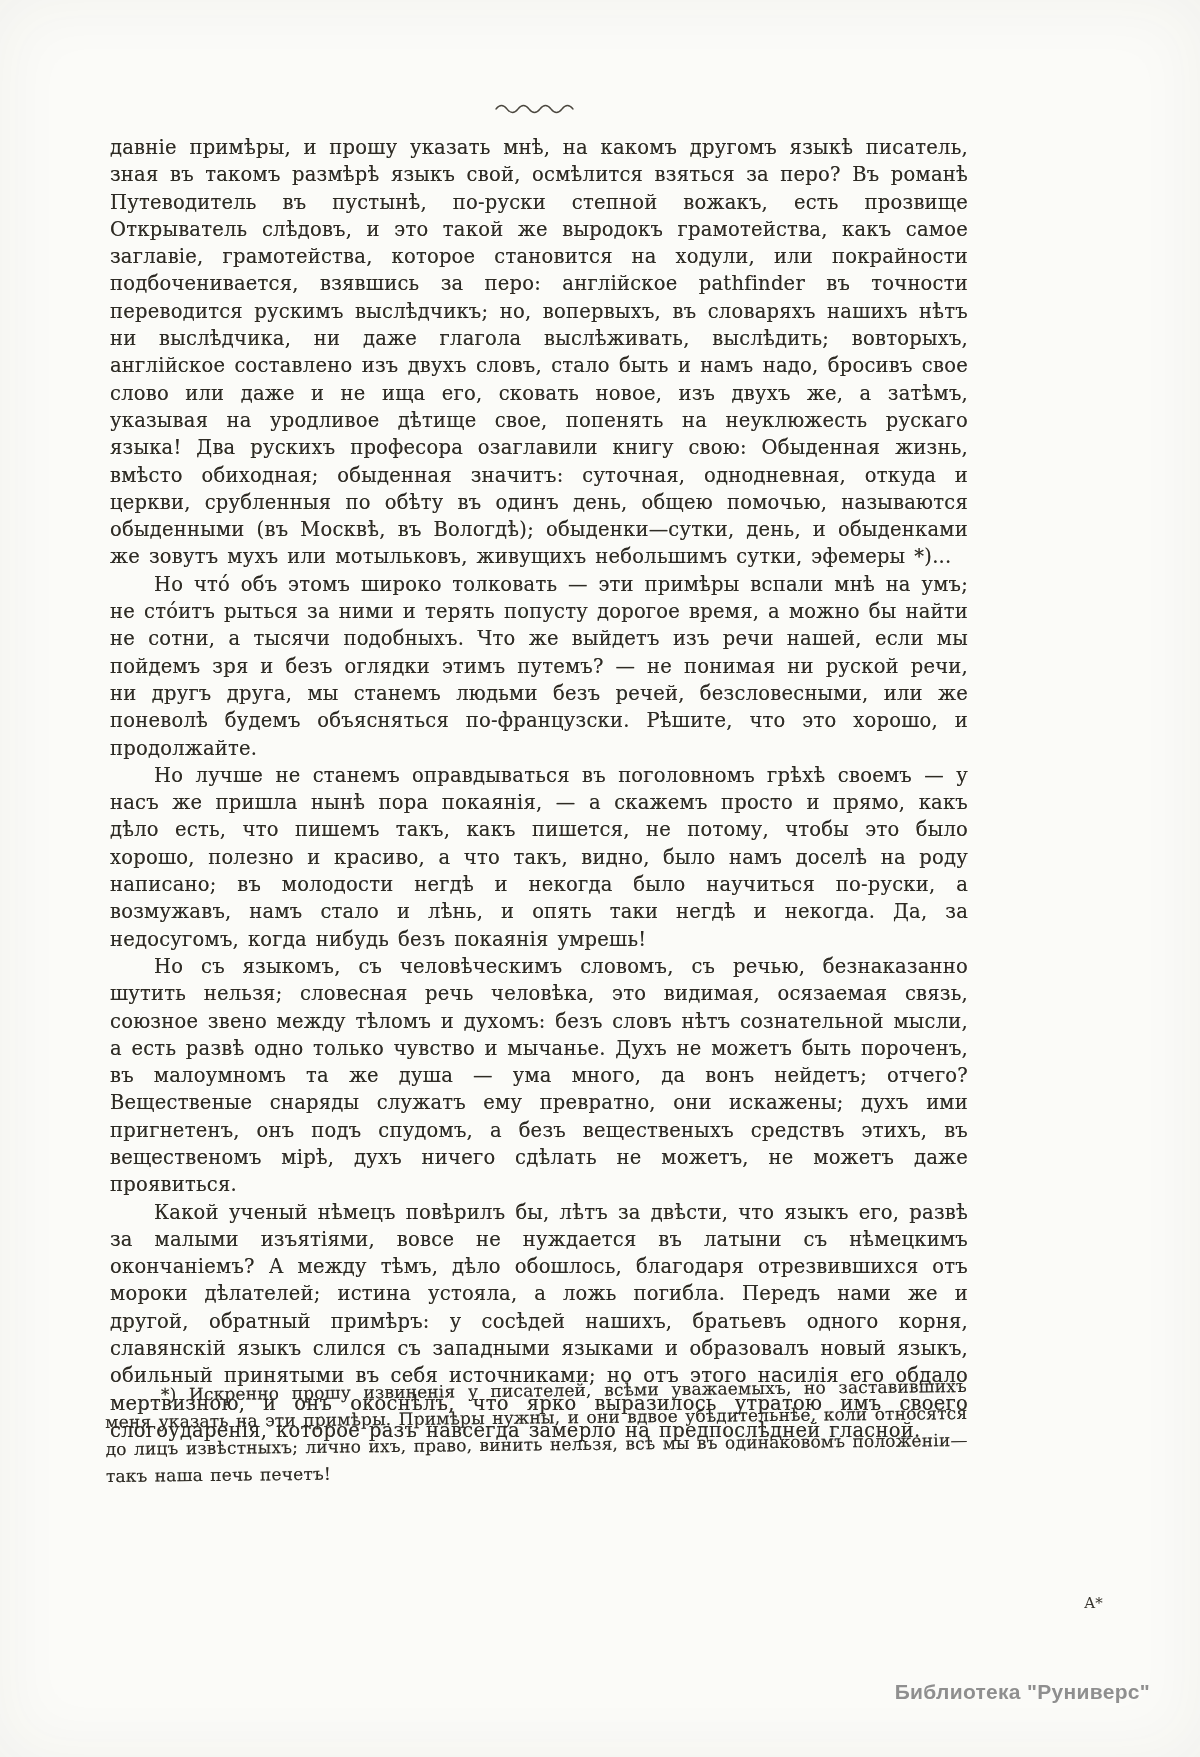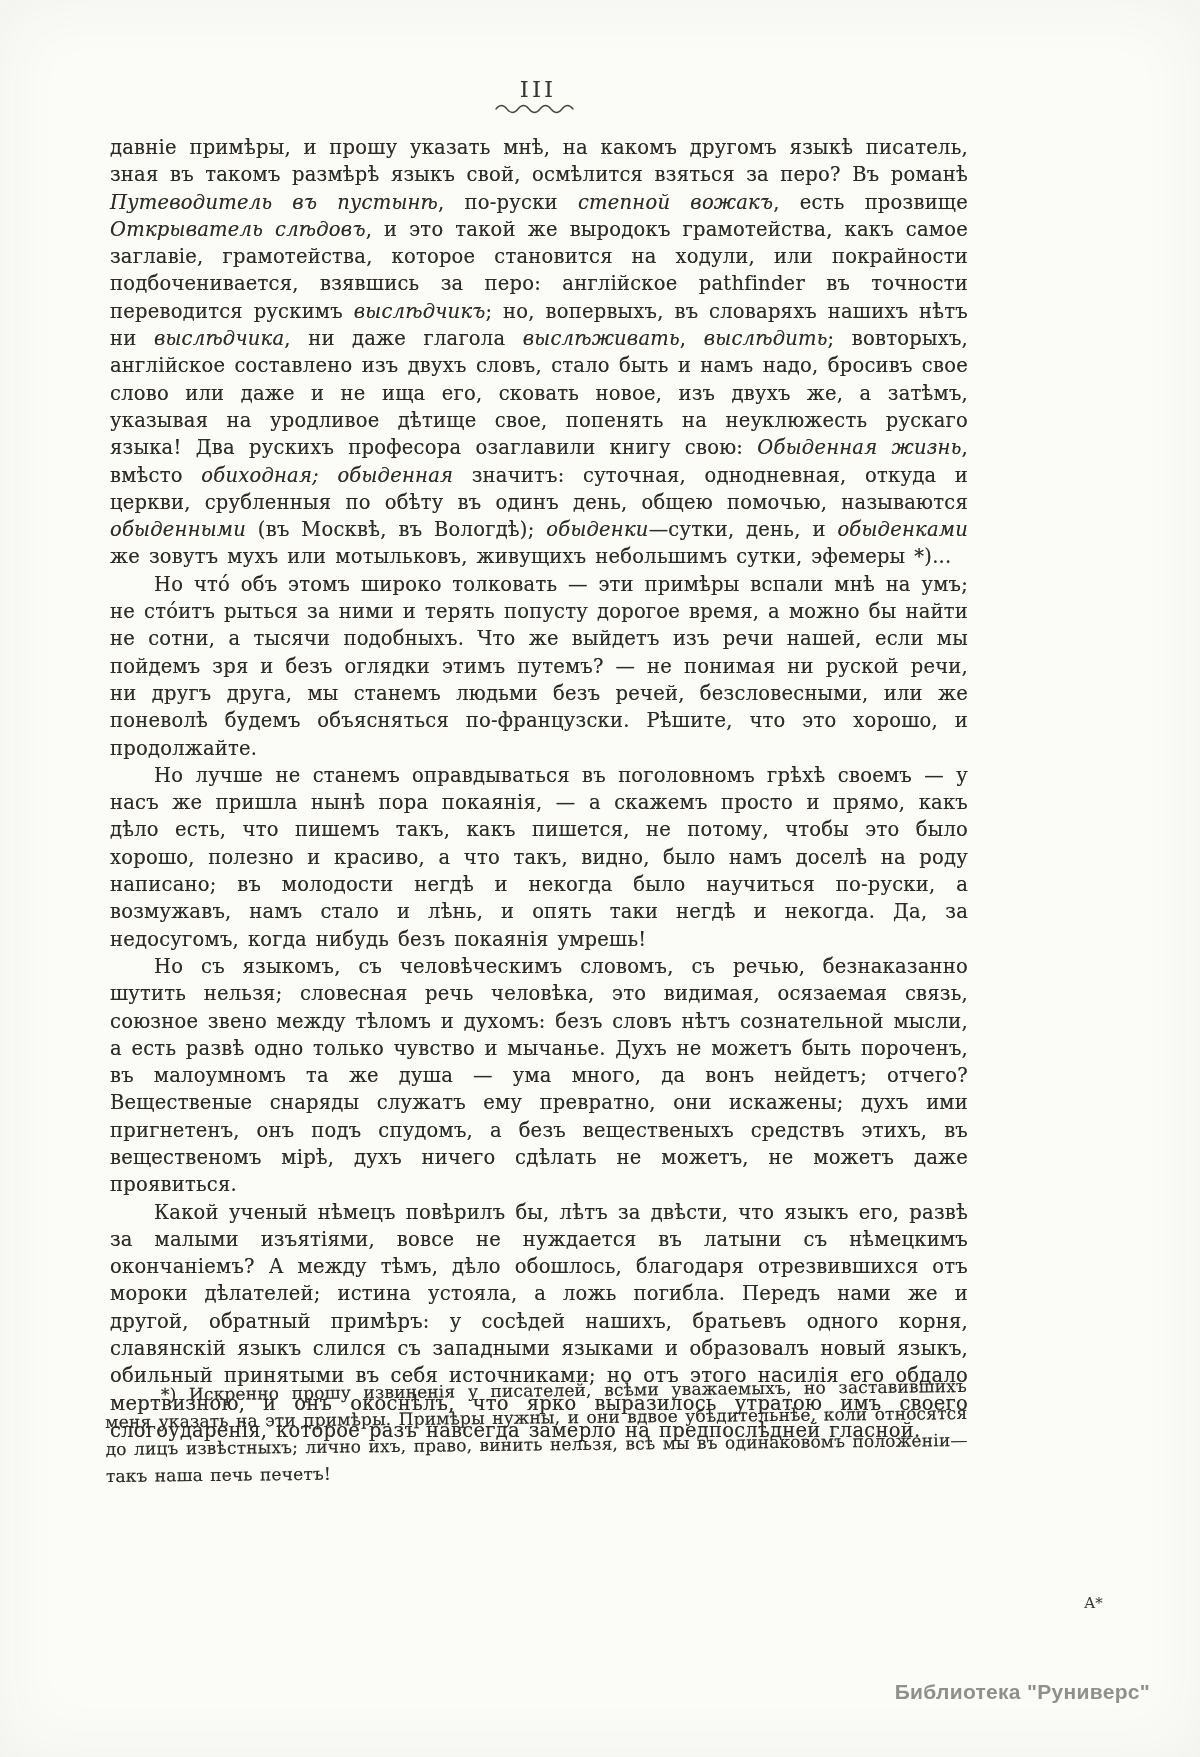--- a/index.html
+++ b/index.html
@@ -33,21 +33,21 @@
     top: 134px; left: 110px; width: 858px;
     font-size: 19.5px;
     line-height: 27.3px;
     text-align: justify;
     word-spacing: 0.13em;
     letter-spacing: 0.012em;
     text-shadow: 0 0 0.4px rgba(46,43,36,0.55);
   }
   p.para { margin: 0; }
   p.para.indent { text-indent: 44px; }
-  .it { font-style: italic; }
+  .it { }
   .footnote {
     position: absolute;
     top: 1382px; left: 106px; width: 862px;
     font-size: 17px;
     line-height: 27px;
     text-align: justify;
     word-spacing: 0.1em;
     letter-spacing: 0.01em;
     transform: rotate(-0.6deg);
     transform-origin: left bottom;
@@ -68,21 +68,20 @@
     font-weight: bold;
     color: #8f8f8f;
     letter-spacing: 0.3px;
   }
 </style>
 </head>
 <body>
 
 <div class="page">
 
-  <div class="pagenum">III</div>
 
   <div class="squiggle">
     <svg width="90" height="10" viewBox="0 0 90 10">
       <path d="M3,5 q5.5,-7 11,0 t11,0 t11,0 t11,0 t11,0 t11,0 t11,0" fill="none" stroke="#4a463e" stroke-width="1.3" stroke-linecap="round"></path>
     </svg>
   </div>
 
   <div class="body-text">
       <p class="para"><span>давніе примѣры, и прошу указать мнѣ, на какомъ другомъ языкѣ писатель, зная въ такомъ размѣрѣ языкъ свой, осмѣлится взяться за перо? Въ романѣ </span><span class="it">Путеводитель въ пустынѣ</span><span>, по-руски </span><span class="it">степной вожакъ</span><span>, есть прозвище </span><span class="it">Открыватель слѣдовъ</span><span>, и это такой же выродокъ грамотейства, какъ самое заглавіе, грамотейства, которое становится на ходули, или покрайности подбоченивается, взявшись за перо: англійское pathfinder въ точности переводится рускимъ </span><span class="it">выслѣдчикъ</span><span>; но, вопервыхъ, въ словаряхъ нашихъ нѣтъ ни </span><span class="it">выслѣдчика</span><span>, ни даже глагола </span><span class="it">выслѣживать</span><span>, </span><span class="it">выслѣдить</span><span>; вовторыхъ, англійское составлено изъ двухъ словъ, стало быть и намъ надо, бросивъ свое слово или даже и не ища его, сковать новое, изъ двухъ же, а затѣмъ, указывая на уродливое дѣтище свое, попенять на неуклюжесть рускаго языка! Два рускихъ професора озаглавили книгу свою: </span><span class="it">Обыденная жизнь</span><span>, вмѣсто </span><span class="it">обиходная; обыденная</span><span> значитъ: суточная, однодневная, откуда и церкви, срубленныя по обѣту въ одинъ день, общею помочью, называются </span><span class="it">обыденными</span><span> (въ Москвѣ, въ Вологдѣ); </span><span class="it">обыденки</span><span>—сутки, день, и </span><span class="it">обыденками</span><span> же зовутъ мухъ или мотыльковъ, живущихъ небольшимъ сутки, эфемеры *)...</span></p>
       <p class="para indent"><span>Но что́ объ этомъ широко толковать — эти примѣры вспали мнѣ на умъ; не сто́итъ рыться за ними и терять попусту дорогое время, а можно бы найти не сотни, а тысячи подобныхъ. Что же выйдетъ изъ речи нашей, если мы пойдемъ зря и безъ оглядки этимъ путемъ? — не понимая ни руской речи, ни другъ друга, мы станемъ людьми безъ речей, безсловесными, или же поневолѣ будемъ объясняться по-французски. Рѣшите, что это хорошо, и продолжайте.</span></p>

